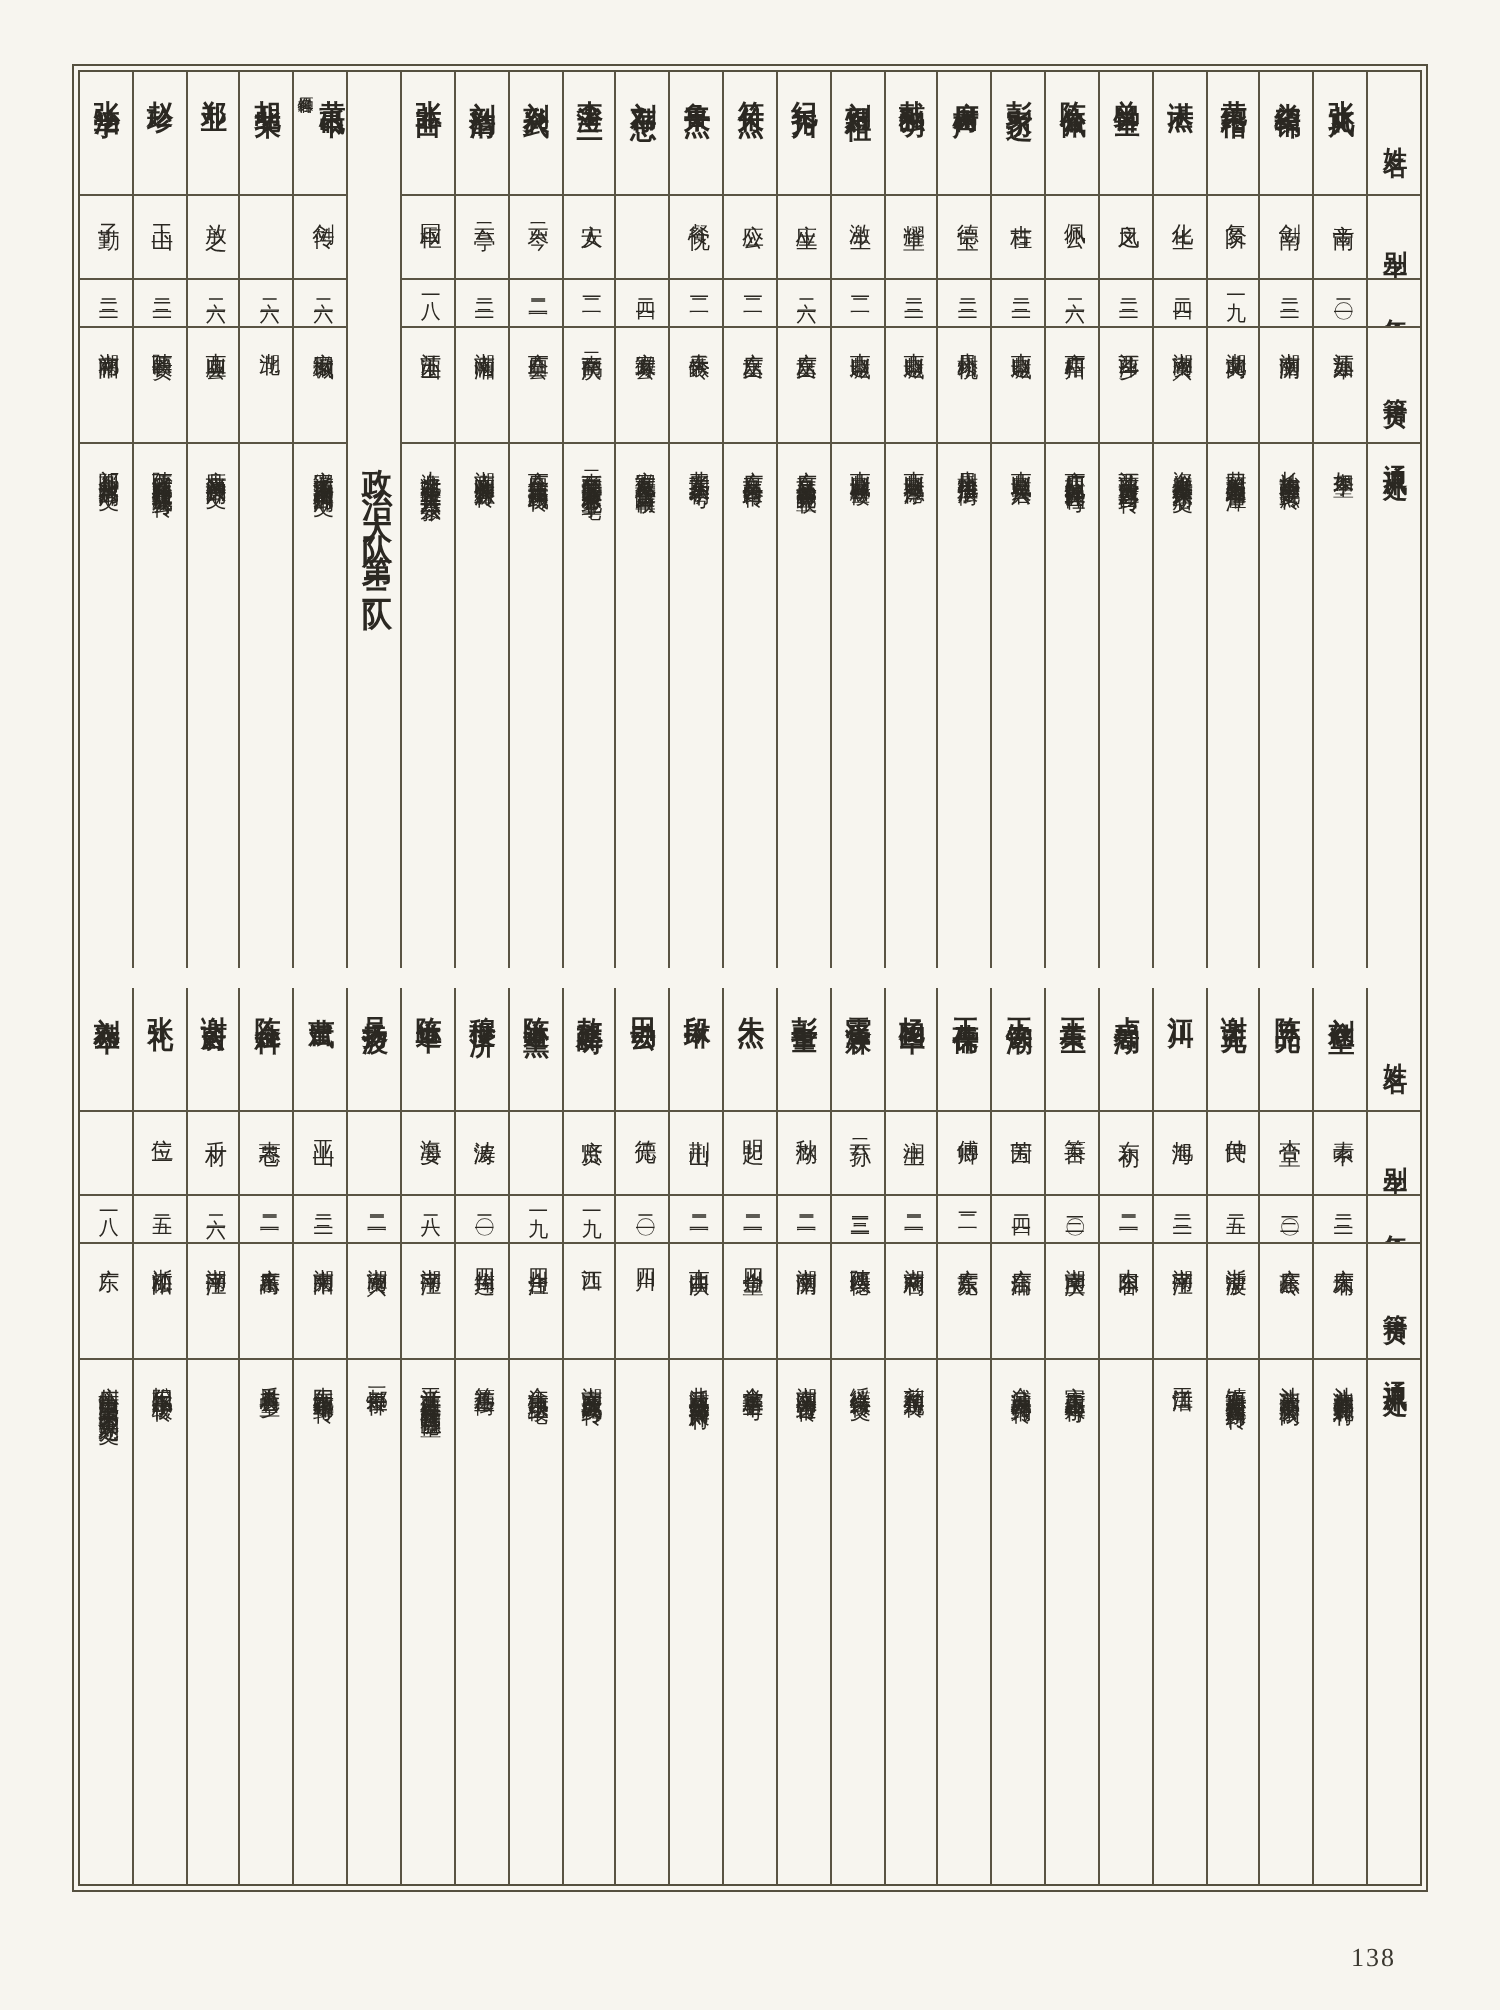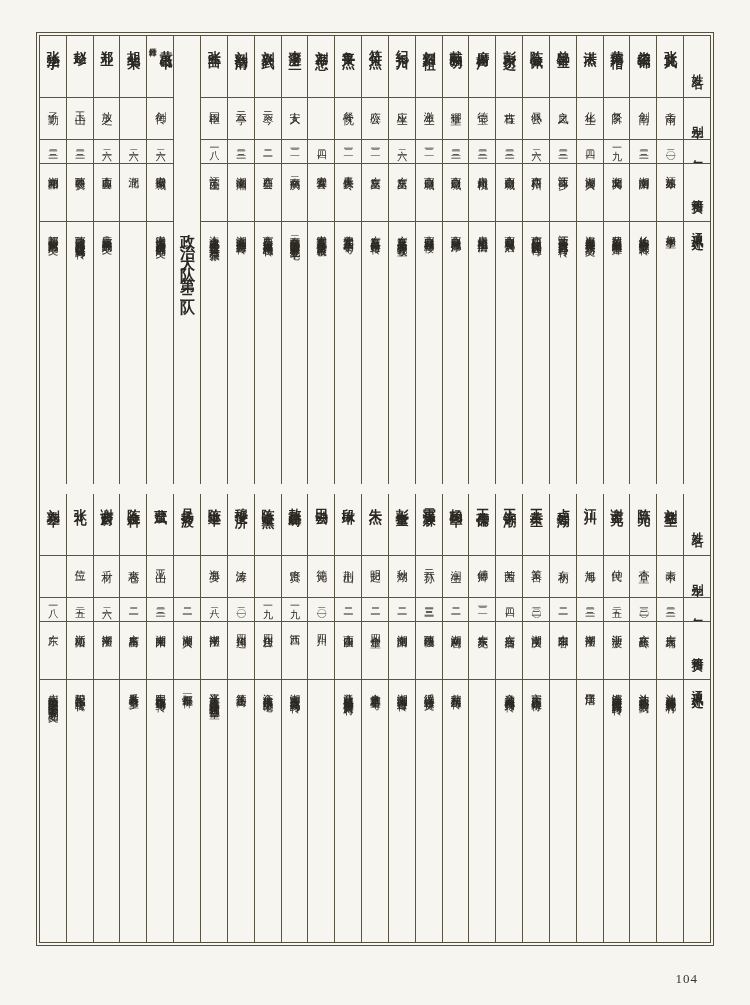--- a/index.html
+++ b/index.html
@@ -894,14 +894,14 @@
             <div class="cell h-origin">
               <span class="vtext origin-text">广东</span>
             </div>
             <div class="cell addr">
               <span class="vtext addr-text">广州市黄沙中国国民党第十区党部刘之光交</span>
             </div>
           </div>
         </div>
     </div>
   </div>
-  <div class="pagenum">104</div>
+  <div class="pagenum">138</div>
 </div>
 
 </body></html>

